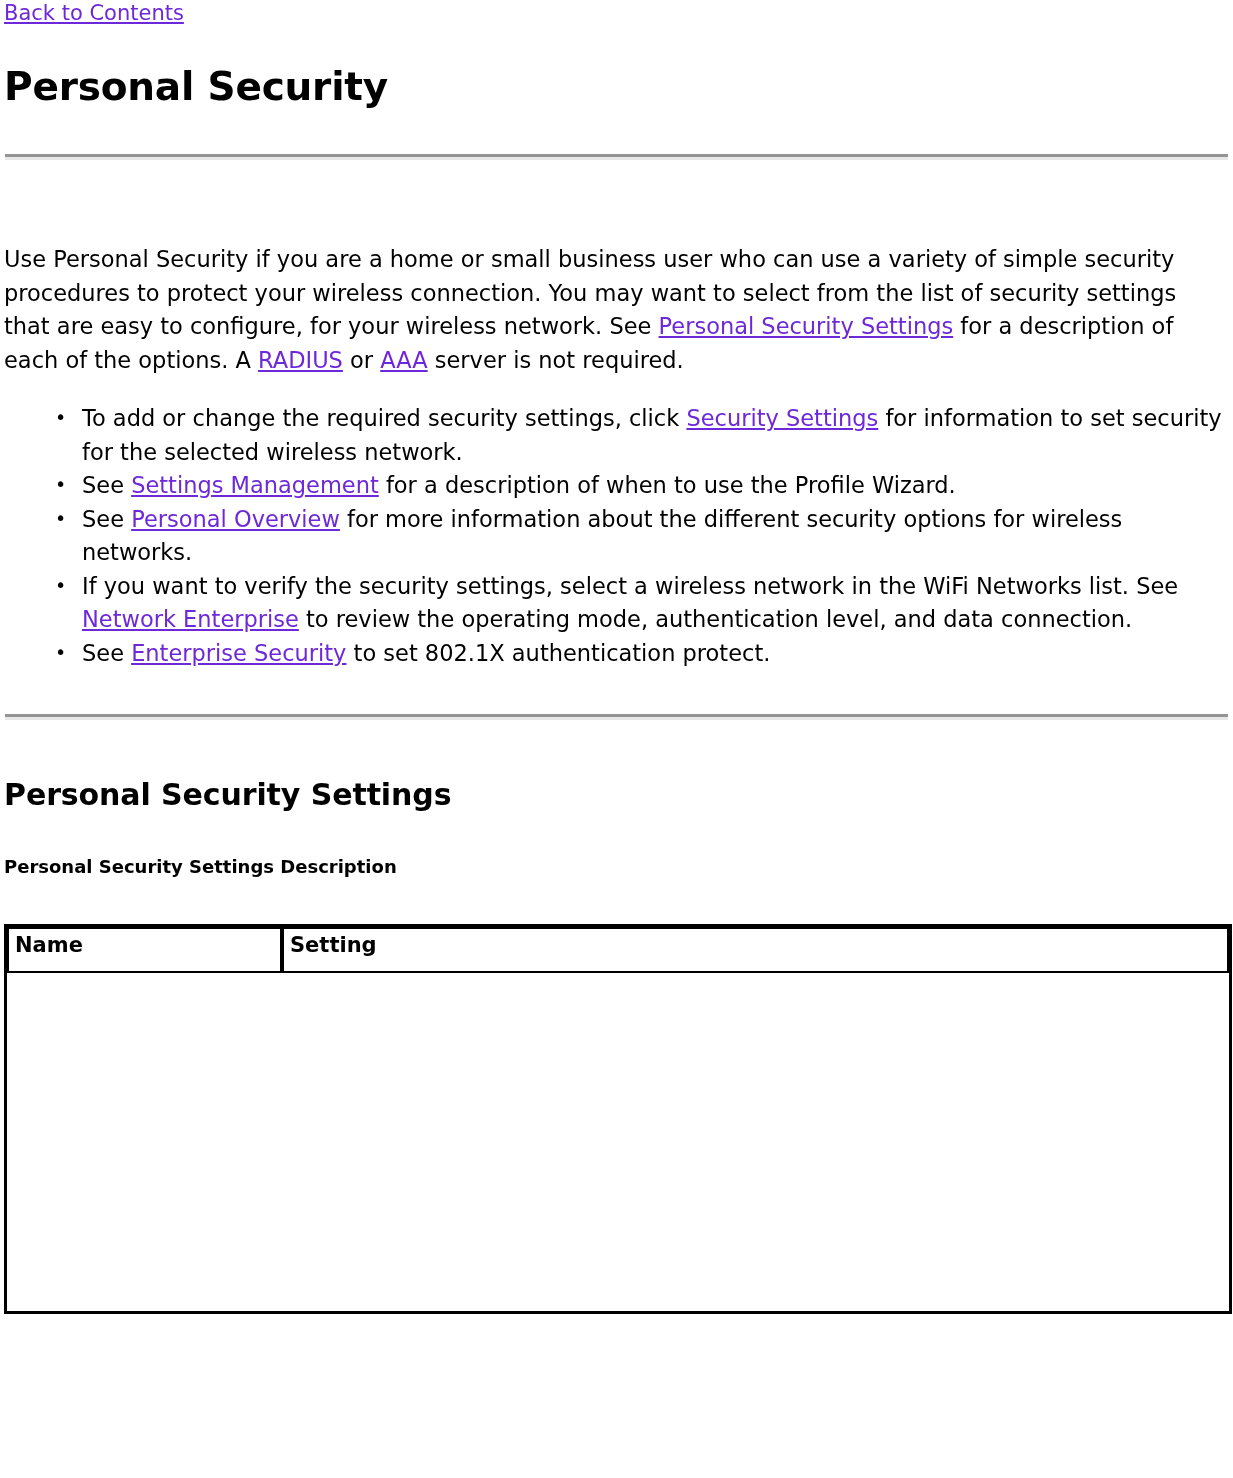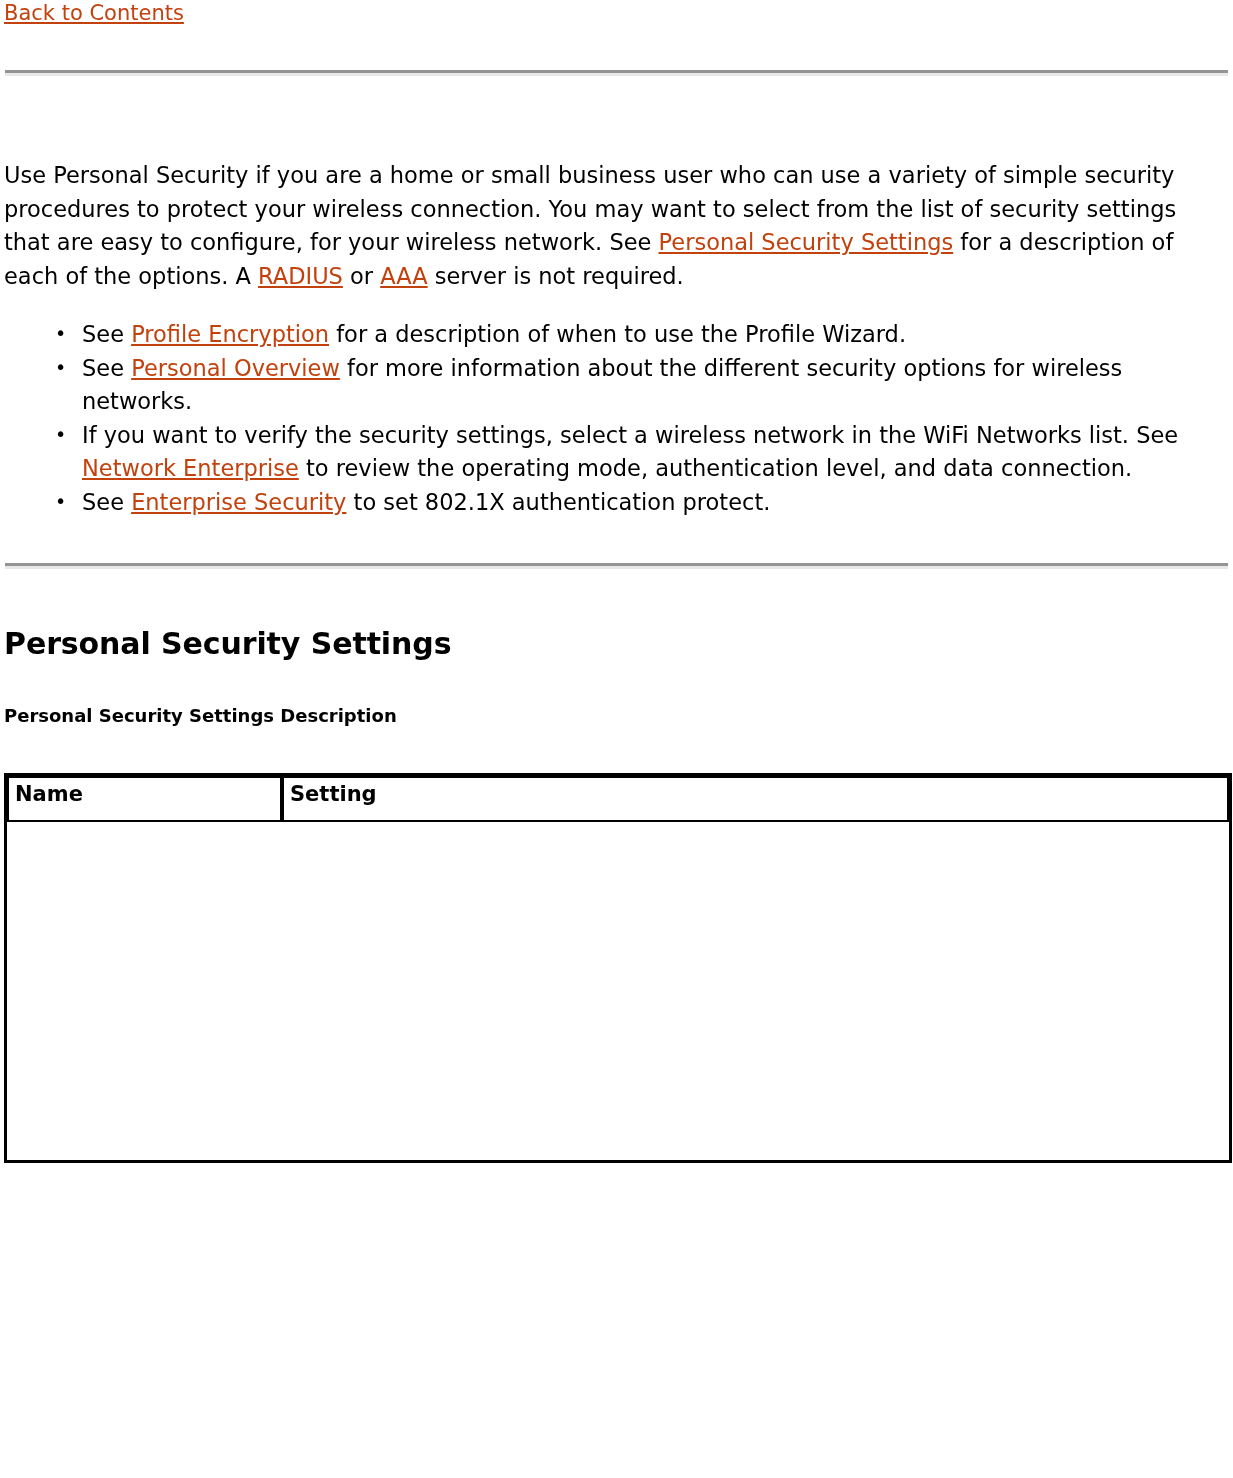--- a/index.html
+++ b/index.html
@@ -14,21 +14,21 @@
     color: #000000;
     overflow: hidden;
     position: relative;
   }
   .page {
     padding: 0 2px 0 2px;
     box-sizing: border-box;
     width: 1233px;
   }
   a, .link {
-    color: #c2410c;
+    color: #6d28d9;
     text-decoration: underline;
     cursor: pointer;
   }
   .backlink-row {
     padding: 0 0 0 2px;
     margin: 0;
     font-size: 21px;
     line-height: 26px;
   }
   .backlink {
@@ -126,27 +126,29 @@
 </style>
 </head>
 <body>
 
 <div class="page">
 
   <div class="backlink-row">
     <a class="backlink" href="#">Back to Contents</a>
   </div>
 
+  <h1 class="page-title">Personal Security</h1>
 
   <hr class="rule">
 
   <p class="intro"><span>Use Personal Security if you are a home or small business user who can use a variety of simple security procedures to protect your wireless connection. You may want to select from the list of security settings that are easy to configure, for your wireless network. See </span><a class="link" href="#">Personal Security Settings</a><span> for a description of each of the options. A </span><a class="link" href="#">RADIUS</a><span> or </span><a class="link" href="#">AAA</a><span> server is not required.</span></p>
 
   <ul class="bullets">
-    <li><span>See </span><a class="link" href="#">Profile Encryption</a><span> for a description of when to use the Profile Wizard.</span></li>
+    <li><span>To add or change the required security settings, click </span><a class="link" href="#">Security Settings</a><span> for information to set security for the selected wireless network.</span></li>
+    <li><span>See </span><a class="link" href="#">Settings Management</a><span> for a description of when to use the Profile Wizard.</span></li>
     <li><span>See </span><a class="link" href="#">Personal Overview</a><span> for more information about the different security options for wireless networks.</span></li>
     <li><span>If you want to verify the security settings, select a wireless network in the WiFi Networks list. See </span><a class="link" href="#">Network Enterprise</a><span> to review the operating mode, authentication level, and data connection.</span></li>
     <li><span>See </span><a class="link" href="#">Enterprise Security</a><span> to set 802.1X authentication protect.</span></li>
   </ul>
 
   <hr class="rule">
 
   <h2 class="section-title">Personal Security Settings</h2>
 
   <h3 class="table-caption">Personal Security Settings Description</h3>

